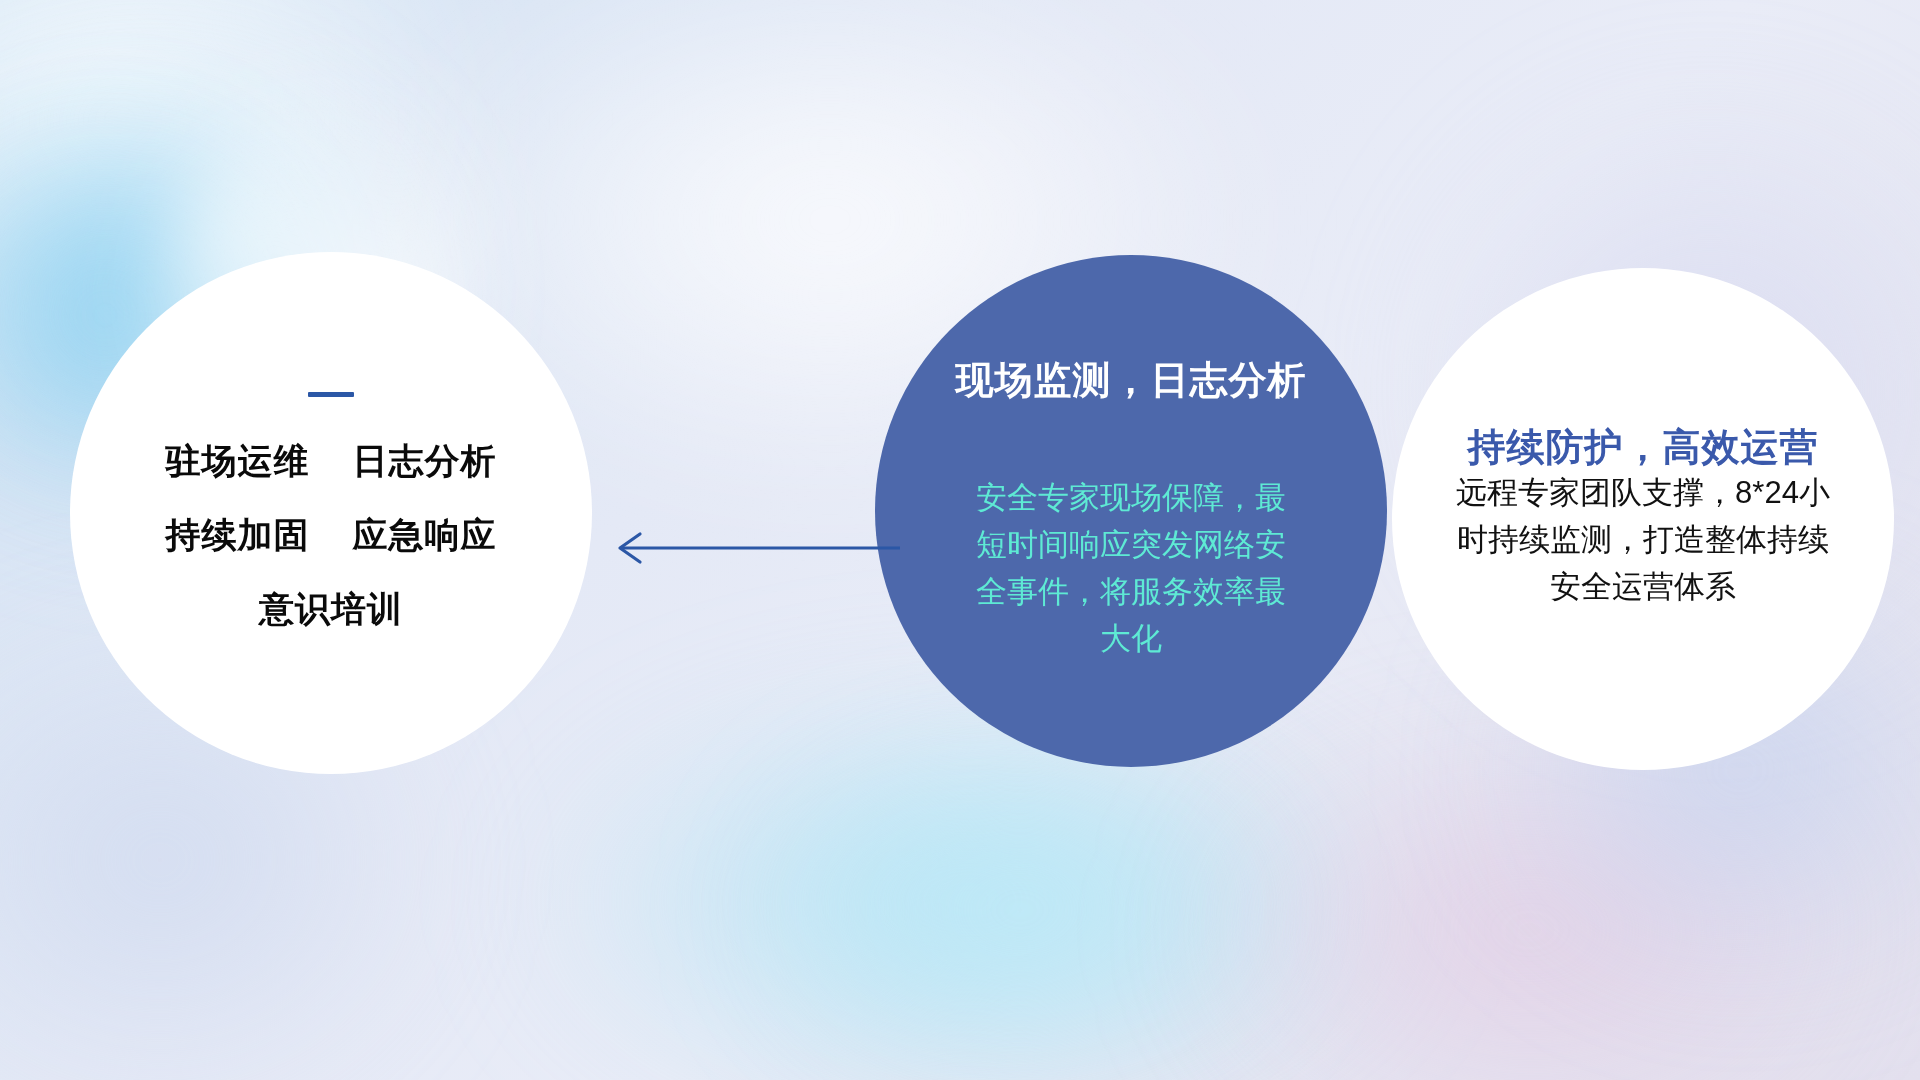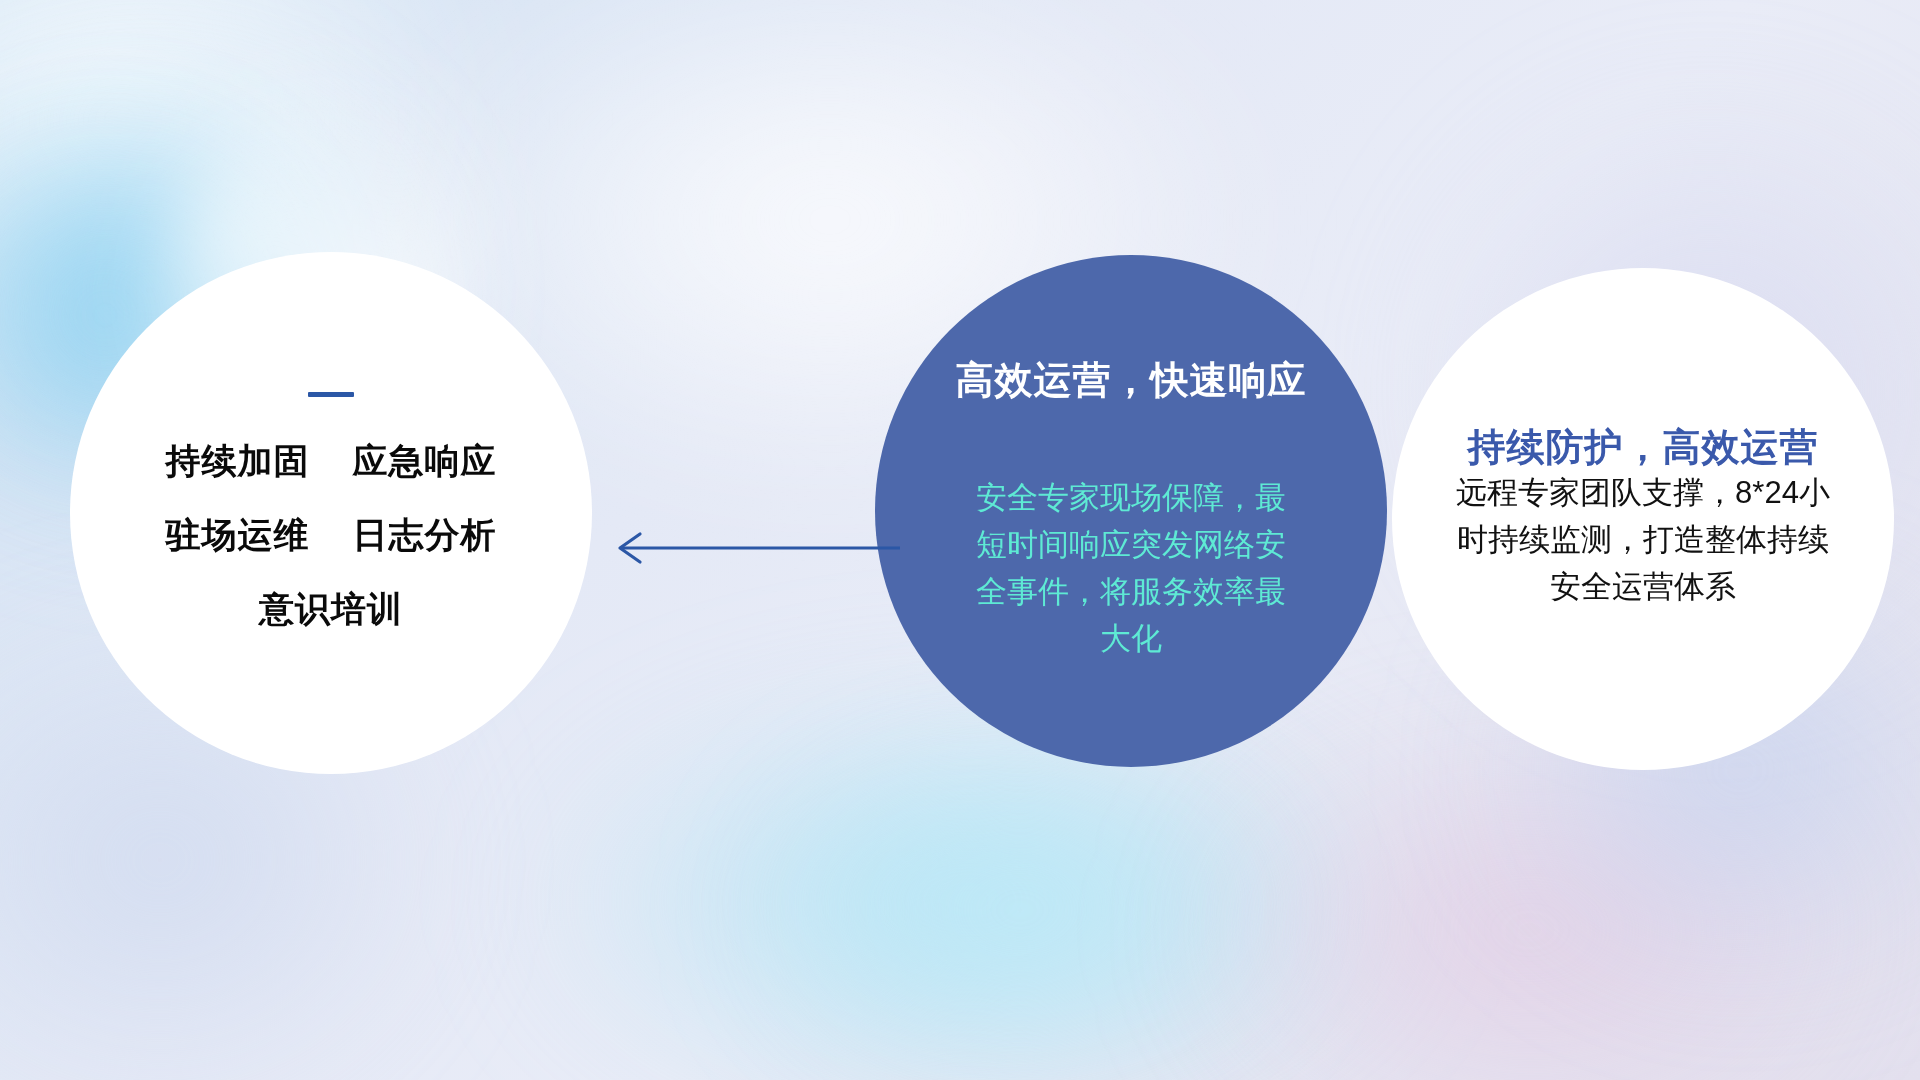--- a/index.html
+++ b/index.html
@@ -125,29 +125,29 @@
   <div class="arrow-wrap">
     <svg width="300" height="56" viewBox="0 0 300 56">
       <line x1="300" y1="28" x2="22" y2="28" stroke="#2b57a6" stroke-width="3.2"></line>
       <polyline points="40,14 20,28 40,42" fill="none" stroke="#2b57a6" stroke-width="3.2" stroke-linecap="round" stroke-linejoin="round"></polyline>
     </svg>
   </div>
 
   <div class="circle circle-left">
     <div class="c-inner">
       <div class="dash"></div>
+      <div class="left-line">驻场运维    日志分析</div>
       <div class="left-line">持续加固    应急响应</div>
-      <div class="left-line">驻场运维    日志分析</div>
       <div class="left-line">意识培训</div>
     </div>
   </div>
 
   <div class="circle circle-mid">
     <div class="c-inner">
-      <div class="mid-title">高效运营，快速响应</div>
+      <div class="mid-title">现场监测，日志分析</div>
       <div class="mid-body">安全专家现场保障，最短时间响应突发网络安全事件，将服务效率最大化</div>
     </div>
   </div>
 
   <div class="circle circle-right">
     <div class="c-inner">
       <div class="right-title">持续防护，高效运营</div>
       <div class="right-body">远程专家团队支撑，8*24小时持续监测，打造整体持续安全运营体系</div>
     </div>
   </div>

